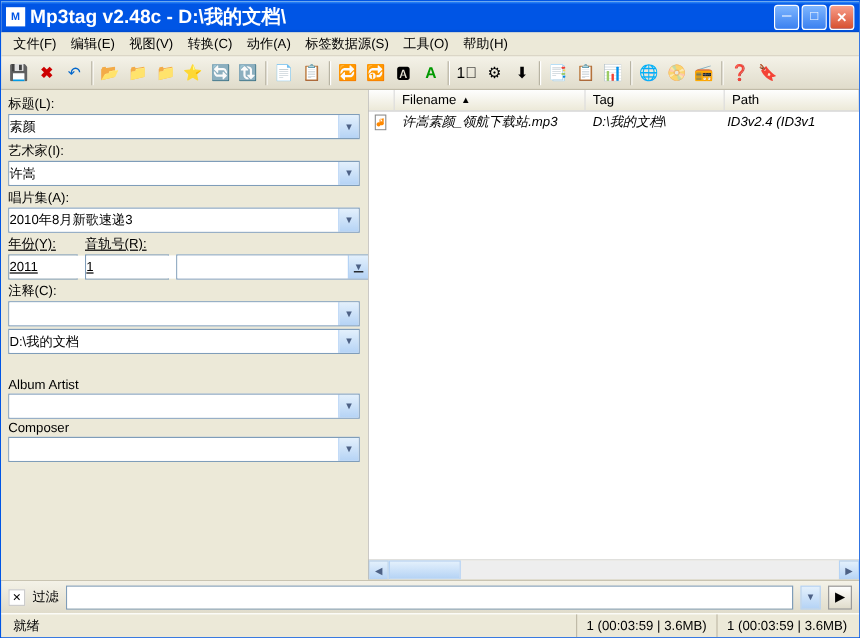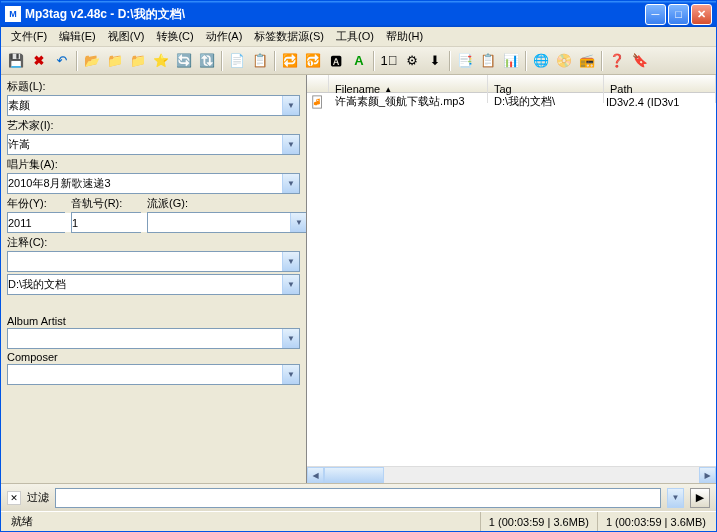--- a/index.html
+++ b/index.html
@@ -1,21 +1,21 @@
 <!DOCTYPE html>
 <html><head>
 <meta charset="utf-8">
 <style>
 * { margin: 0; padding: 0; box-sizing: border-box; font-family: Tahoma, "Microsoft YaHei", sans-serif; font-size: 11px; }
 body { width: 717px; height: 532px; background: #ece9d8; overflow: hidden; border: 1px solid #0055e5; display: flex; flex-direction: column; }
 
 
 .titlebar { height: 26px; background: linear-gradient(to bottom, #3a95ff 0%, #0055e5 10%, #0055e5 90%, #0048c8 100%); display: flex; align-items: center; padding: 0 4px; color: white; font-weight: bold; }
 .titlebar .icon { width: 16px; height: 16px; background: #fff; margin-right: 4px; display: inline-flex; align-items: center; justify-content: center; font-size: 9px; color: #0055e5; }
-.titlebar .title-text { flex: 1; font-size: 12px; }
+.titlebar .title-text { flex: 1; font-size: 16px; }
 .winbtns { display: flex; gap: 2px; }
 .winbtn { width: 21px; height: 21px; border: 1px solid #fff; border-radius: 3px; display: flex; align-items: center; justify-content: center; font-weight: bold; cursor: pointer; }
 .winbtn.min, .winbtn.max { background: linear-gradient(to bottom, #7eb6ff, #3a80f0); color: white; }
 .winbtn.close { background: linear-gradient(to bottom, #f89e8a, #d64f2f); color: white; }
 
 
 .menubar { height: 20px; background: #ece9d8; display: flex; align-items: center; padding: 0 4px; border-bottom: 1px solid #d6d2c2; }
 .menuitem { padding: 2px 6px; cursor: pointer; }
 
 
@@ -26,30 +26,30 @@
 
 .content { flex: 1; display: flex; overflow: hidden; }
 
 
 .leftpanel { width: 306px; background: #ece9d8; border-right: 1px solid #888; display: flex; flex-direction: column; padding: 4px 6px; overflow-y: auto; position: relative; }
 .field-row { margin-bottom: 2px; }
 .field-label { font-size: 11px; margin-bottom: 1px; display: block; }
 .combo { width: 100%; height: 21px; border: 1px solid #7f9db9; background: white; display: flex; align-items: center; position: relative; }
 .combo input { flex: 1; border: none; outline: none; padding: 0 0; height: 100%; font-size: 11px; }
 .combo .dropbtn { width: 17px; height: 19px; background: linear-gradient(to bottom, #e3f0fc, #b5d3f5); border-left: 1px solid #b5d3f5; display: flex; align-items: center; justify-content: center; cursor: pointer; font-size: 8px; color: #4d6185; }
-.year-row { display: flex; gap: 6px; align-items: flex-end; }
+.year-row { display: flex; gap: 6px; align-items: flex-end; text-decoration: underline; }
 .year-row .subfield { display: flex; flex-direction: column; }
 
 
 .rightpanel { flex: 1; background: white; display: flex; flex-direction: column; overflow: hidden; }
 .listheader { height: 18px; display: flex; background: linear-gradient(to bottom, #fefefe, #ece9d8); border-bottom: 1px solid #ccc; }
-.colhead { border-right: 1px solid #ddd; padding: 14px 6px; display: flex; align-items: center; font-size: 11px; cursor: pointer; }
+.colhead { border-right: 1px solid #ddd; padding: 3px 6px; display: flex; align-items: center; font-size: 11px; cursor: pointer; }
 .colhead .sort { margin-left: 4px; font-size: 8px; }
 .colhead.first { width: 22px; padding: 0; }
-.listbody { flex: 1; overflow: auto; position: relative; }
+.listbody { flex: 1; overflow: auto; position: relative; font-style: italic; }
 .listrow { height: 17px; display: flex; align-items: center; }
 .listrow .cell { padding: 0 6px; overflow: hidden; white-space: nowrap; }
 .listrow .ficon { width: 22px; display: flex; align-items: center; justify-content: center; }
 .ficon svg { width: 14px; height: 14px; }
 
 
 .hscroll { height: 17px; background: #ece9d8; display: flex; border-top: 1px solid #ddd; }
 .hscroll .sbbtn { width: 17px; height: 17px; background: linear-gradient(to bottom, #e3f0fc, #b5d3f5); border: 1px solid #b5d3f5; display: flex; align-items: center; justify-content: center; font-size: 8px; cursor: pointer; color: #4d6185; }
 .hscroll .track { flex: 1; background: #eee; position: relative; }
 .hscroll .thumb { position: absolute; left: 0; top: 0; height: 100%; width: 60px; background: linear-gradient(to bottom, #e3f0fc, #b5d3f5); border: 1px solid #b5d3f5; }
@@ -159,21 +159,20 @@
         </div>
       </div>
       <div class="subfield" style="width:70px">
         <span class="field-label">音轨号(R):</span>
         <div class="combo">
           <input value="1" style="">
           <div class="dropbtn">▼</div>
         </div>
       </div>
       <div class="subfield" style="flex:1">
-        <span class="field-label">流派(G):</span>
         <div class="combo">
           <input value="" style="">
           <div class="dropbtn">▼</div>
         </div>
       </div>
     </div>
     <div class="field-row">
       <span class="field-label">注释(C):</span>
       <div class="combo">
         <input value="" style="">

